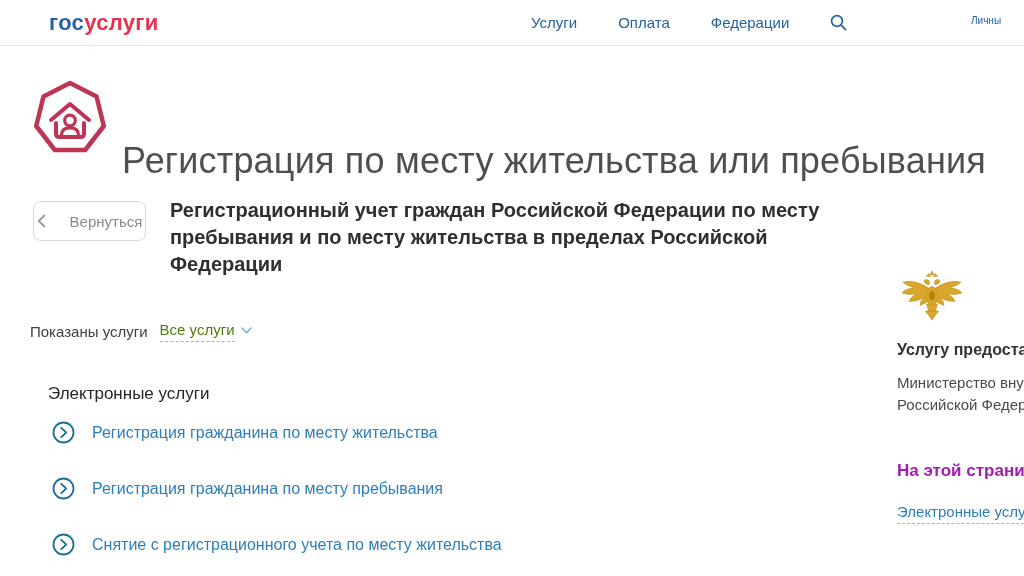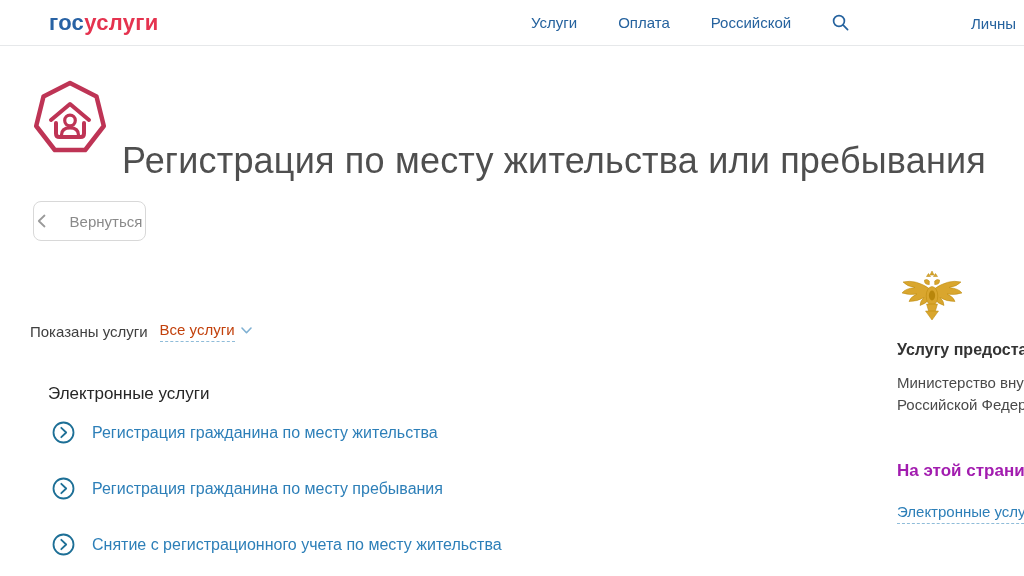--- a/index.html
+++ b/index.html
@@ -7,37 +7,37 @@
   .page { position:relative; width:1024px; height:576px; background:#ffffff; overflow:hidden; }
 
   
   .header { position:absolute; top:0; left:0; width:1024px; height:46px; background:#fff; border-bottom:1px solid #e6e8ea; z-index:5; }
   .logo { position:absolute; left:49px; top:10px; font-size:22px; font-weight:bold; letter-spacing:.3px; cursor:pointer; text-decoration:none; }
   .logo-blue { color:#2862a4; }
   .logo-red  { color:#e5334f; }
   .nav { position:absolute; left:531px; top:0; height:45px; display:flex; align-items:center; gap:41px; }
   .nav a { font-size:15px; color:#25629e; text-decoration:none; cursor:pointer; }
   .search-btn { display:flex; align-items:center; cursor:pointer; }
-  .account { position:absolute; left:971px; top:15px; font-size:15px; color:#25629e; white-space:nowrap; text-decoration:none; }
+  .account { position:absolute; left:971px; top:15px; font-size:10px; color:#25629e; white-space:nowrap; text-decoration:none; }
 
   
   .title-icon { position:absolute; left:30px; top:79px; width:80px; height:80px; }
   .page-title { position:absolute; left:122px; top:97px; font-size:36px; font-weight:400; color:#4f4f4f; white-space:nowrap; letter-spacing:.2px;margin-top:43px; }
 
   
   .back-btn { position:absolute; left:33px; top:201px; width:113px; height:40px; background:#fff;
               border:1px solid #d8d8d8; border-radius:8px; display:flex; align-items:center; justify-content:center;
               gap:24px; font-size:15px; color:#8a8a8a; cursor:pointer; font-family:inherit; }
   .subtitle { position:absolute; left:170px; top:197px; width:690px; font-size:20px; line-height:27px; font-weight:bold; color:#2f2f2f; }
 
   
   .filter-row { position:absolute; left:30px; top:321px; display:flex; align-items:center; font-size:15px; }
   .filter-label { color:#404040; margin-right:12px; }
   .filter-value { display:flex; align-items:flex-start; gap:6px; cursor:pointer; text-decoration:none; }
-  .filter-value .val { color:#c2410c; border-bottom:1px dashed #8fbcd9; padding-bottom:3px; }
+  .filter-value .val { color:#4d7c0f; border-bottom:1px dashed #8fbcd9; padding-bottom:3px; }
   .filter-value svg { margin-top:6px; }
 
   
   .section-title { position:absolute; left:48px; top:384px; font-size:17px; font-weight:400; color:#262626; }
   .service-item { position:absolute; left:52px; display:flex; align-items:center; gap:17px; text-decoration:none; cursor:pointer; }
   .service-item .label { font-size:16px; color:#2d7fb8; }
   .svc-0 { top:421px; } .svc-1 { top:477px; } .svc-2 { top:533px; }
 
   
   .emblem { position:absolute; left:901px; top:270px; }
@@ -52,21 +52,21 @@
 <body>
 
 <div class="page">
 
   <header class="header">
     <a class="logo"><span class="logo-blue">гос</span><span class="logo-red">услуги</span></a>
 
     <nav class="nav">
       <a>Услуги</a>
       <a>Оплата</a>
-      <a>Российской</a>
+      <a>Федерации</a>
       <span class="search-btn">
         <svg width="17" height="17" viewBox="0 0 17 17" fill="none">
           <circle cx="7" cy="7" r="5.4" stroke="#25629e" stroke-width="1.7"></circle>
           <line x1="11.2" y1="11.2" x2="15.6" y2="15.6" stroke="#25629e" stroke-width="1.7" stroke-linecap="round"></line>
         </svg>
       </span>
     </nav>
 
     <a class="account">Личны</a>
   </header>
@@ -84,20 +84,21 @@
 
   <button class="back-btn">
     <span style="display:flex;">
       <svg width="9" height="14" viewBox="0 0 9 14" fill="none">
         <polyline points="7.5,1.5 1.8,7 7.5,12.5" stroke="#9a9a9a" stroke-width="1.8" stroke-linecap="round" stroke-linejoin="round"></polyline>
       </svg>
     </span>
     <span>Вернуться</span>
   </button>
 
+  <h2 class="subtitle">Регистрационный учет граждан Российской Федерации по месту пребывания и по месту жительства в пределах Российской Федерации</h2>
 
   <div class="filter-row">
     <span class="filter-label">Показаны услуги</span>
     <a class="filter-value">
       <span class="val">Все услуги</span>
       <svg width="11" height="7" viewBox="0 0 11 7" fill="none">
         <polyline points="1,1 5.5,5.7 10,1" stroke="#7fb0d2" stroke-width="1.6" stroke-linecap="round" stroke-linejoin="round"></polyline>
       </svg>
     </a>
   </div>

